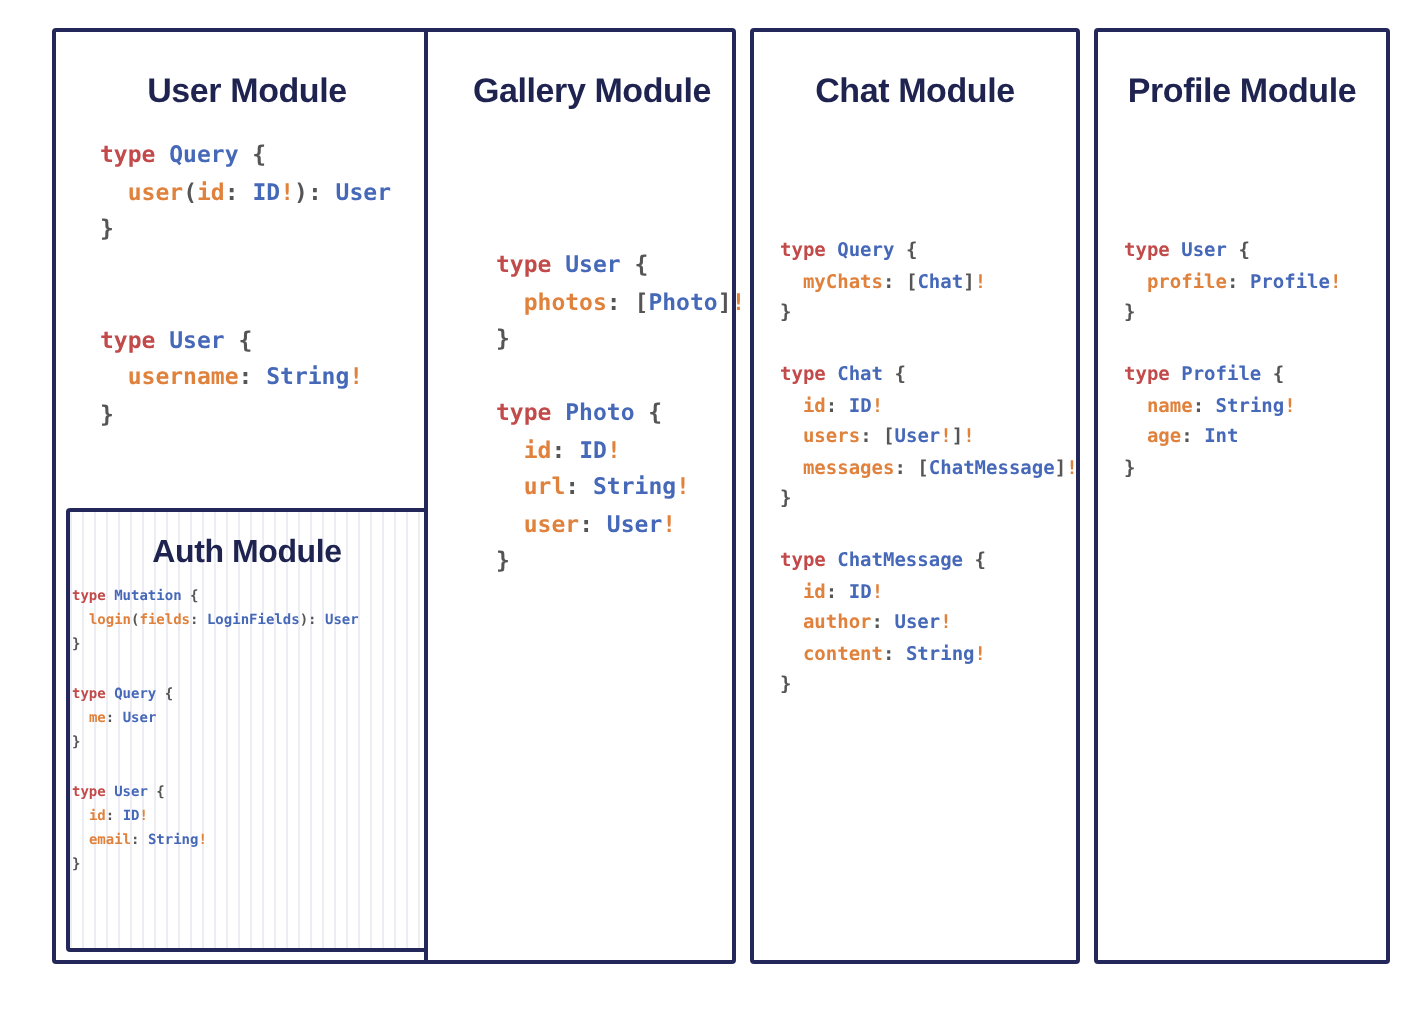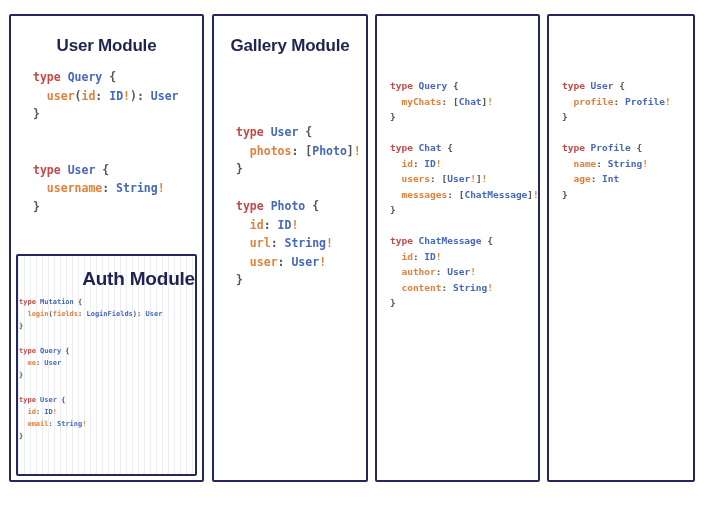--- a/index.html
+++ b/index.html
@@ -31,22 +31,22 @@
 
   .module-title {
     text-align: center;
     font-family: "Liberation Sans", sans-serif;
     font-weight: bold;
     color: #1f2350;
     letter-spacing: -0.2px;
   }
 
   
-  #card-user       { left: 9px;   top: 14px; width: 195px; height: 468px; }
-  #card-gallery    { left: 212px; top: 14px; width: 156px; height: 468px; }
+  #card-user       { left: 26px;   top: 14px; width: 195px; height: 468px; }
+  #card-gallery    { left: 212px; top: 14px; width: 156px; height: 468px; padding-left: 12px; }
   #card-chat       { left: 375px; top: 14px; width: 165px; height: 468px; }
   #card-profile    { left: 547px; top: 14px; width: 148px; height: 468px; }
 
   #card-user .module-title,
   #card-gallery .module-title,
   #card-chat .module-title,
   #card-profile .module-title {
     font-size: 17px;
     margin-top: 20px;
     margin-bottom: 6px;
@@ -73,24 +73,23 @@
     background-image: repeating-linear-gradient(
         90deg,
         rgba(222,222,234,0.55) 0px,
         rgba(222,222,234,0.55) 1px,
         rgba(255,255,255,0) 1px,
         rgba(255,255,255,0) 6px);
     pointer-events: none;
   }
   #card-auth .module-title {
     position: relative;
-    font-size: 19px;
+    font-size: 16px;
     margin-top: 12px;
     margin-bottom: 4px;
-    text-align: right;
   }
 
   
   .code-block {
     position: relative;
     font-family: "DejaVu Sans Mono", "Liberation Mono", monospace;
     white-space: pre;
     color: #4a4a4a;
     font-weight: bold;
   }
@@ -141,20 +140,22 @@
       <div class="code-block code-sm code-offset-auth"><div><span class="t-kw">type </span><span class="t-type">Mutation</span><span class="t-punc"> {</span></div><div><span class="t-punc">  </span><span class="t-field">login</span><span class="t-punc">(</span><span class="t-field">fields</span><span class="t-punc">: </span><span class="t-type">LoginFields</span><span class="t-punc">): </span><span class="t-type">User</span></div><div><span class="t-punc">}</span></div><div class="spacer-sm"></div><div><span class="t-kw">type </span><span class="t-type">Query</span><span class="t-punc"> {</span></div><div><span class="t-punc">  </span><span class="t-field">me</span><span class="t-punc">: </span><span class="t-type">User</span></div><div><span class="t-punc">}</span></div><div class="spacer-sm"></div><div><span class="t-kw">type </span><span class="t-type">User</span><span class="t-punc"> {</span></div><div><span class="t-punc">  </span><span class="t-field">id</span><span class="t-punc">: </span><span class="t-type">ID</span><span class="t-bang">!</span></div><div><span class="t-punc">  </span><span class="t-field">email</span><span class="t-punc">: </span><span class="t-type">String</span><span class="t-bang">!</span></div><div><span class="t-punc">}</span></div></div>
     </div>
   </div>
 
   <div class="module-card" id="card-gallery">
     <div class="module-title">Gallery Module</div>
     <div class="code-block code-lg code-offset-gallery"><div><span class="t-kw">type </span><span class="t-type">User</span><span class="t-punc"> {</span></div><div><span class="t-punc">  </span><span class="t-field">photos</span><span class="t-punc">: </span><span class="t-punc">[</span><span class="t-type">Photo</span><span class="t-punc">]</span><span class="t-bang">!</span></div><div><span class="t-punc">}</span></div><div class="spacer-lg"></div><div><span class="t-kw">type </span><span class="t-type">Photo</span><span class="t-punc"> {</span></div><div><span class="t-punc">  </span><span class="t-field">id</span><span class="t-punc">: </span><span class="t-type">ID</span><span class="t-bang">!</span></div><div><span class="t-punc">  </span><span class="t-field">url</span><span class="t-punc">: </span><span class="t-type">String</span><span class="t-bang">!</span></div><div><span class="t-punc">  </span><span class="t-field">user</span><span class="t-punc">: </span><span class="t-type">User</span><span class="t-bang">!</span></div><div><span class="t-punc">}</span></div></div>
   </div>
 
   <div class="module-card" id="card-chat">
+    <div class="module-title">Chat Module</div>
     <div class="code-block code-md code-offset-chat"><div><span class="t-kw">type </span><span class="t-type">Query</span><span class="t-punc"> {</span></div><div><span class="t-punc">  </span><span class="t-field">myChats</span><span class="t-punc">: </span><span class="t-punc">[</span><span class="t-type">Chat</span><span class="t-punc">]</span><span class="t-bang">!</span></div><div><span class="t-punc">}</span></div><div class="spacer-md"></div><div><span class="t-kw">type </span><span class="t-type">Chat</span><span class="t-punc"> {</span></div><div><span class="t-punc">  </span><span class="t-field">id</span><span class="t-punc">: </span><span class="t-type">ID</span><span class="t-bang">!</span></div><div><span class="t-punc">  </span><span class="t-field">users</span><span class="t-punc">: </span><span class="t-punc">[</span><span class="t-type">User</span><span class="t-bang">!</span><span class="t-punc">]</span><span class="t-bang">!</span></div><div><span class="t-punc">  </span><span class="t-field">messages</span><span class="t-punc">: </span><span class="t-punc">[</span><span class="t-type">ChatMessage</span><span class="t-punc">]</span><span class="t-bang">!</span></div><div><span class="t-punc">}</span></div><div class="spacer-md"></div><div><span class="t-kw">type </span><span class="t-type">ChatMessage</span><span class="t-punc"> {</span></div><div><span class="t-punc">  </span><span class="t-field">id</span><span class="t-punc">: </span><span class="t-type">ID</span><span class="t-bang">!</span></div><div><span class="t-punc">  </span><span class="t-field">author</span><span class="t-punc">: </span><span class="t-type">User</span><span class="t-bang">!</span></div><div><span class="t-punc">  </span><span class="t-field">content</span><span class="t-punc">: </span><span class="t-type">String</span><span class="t-bang">!</span></div><div><span class="t-punc">}</span></div></div>
   </div>
 
   <div class="module-card" id="card-profile">
+    <div class="module-title">Profile Module</div>
     <div class="code-block code-md code-offset-profile"><div><span class="t-kw">type </span><span class="t-type">User</span><span class="t-punc"> {</span></div><div><span class="t-punc">  </span><span class="t-field">profile</span><span class="t-punc">: </span><span class="t-type">Profile</span><span class="t-bang">!</span></div><div><span class="t-punc">}</span></div><div class="spacer-md"></div><div><span class="t-kw">type </span><span class="t-type">Profile</span><span class="t-punc"> {</span></div><div><span class="t-punc">  </span><span class="t-field">name</span><span class="t-punc">: </span><span class="t-type">String</span><span class="t-bang">!</span></div><div><span class="t-punc">  </span><span class="t-field">age</span><span class="t-punc">: </span><span class="t-type">Int</span></div><div><span class="t-punc">}</span></div></div>
   </div>
 
 </div>
 
 </body></html>

